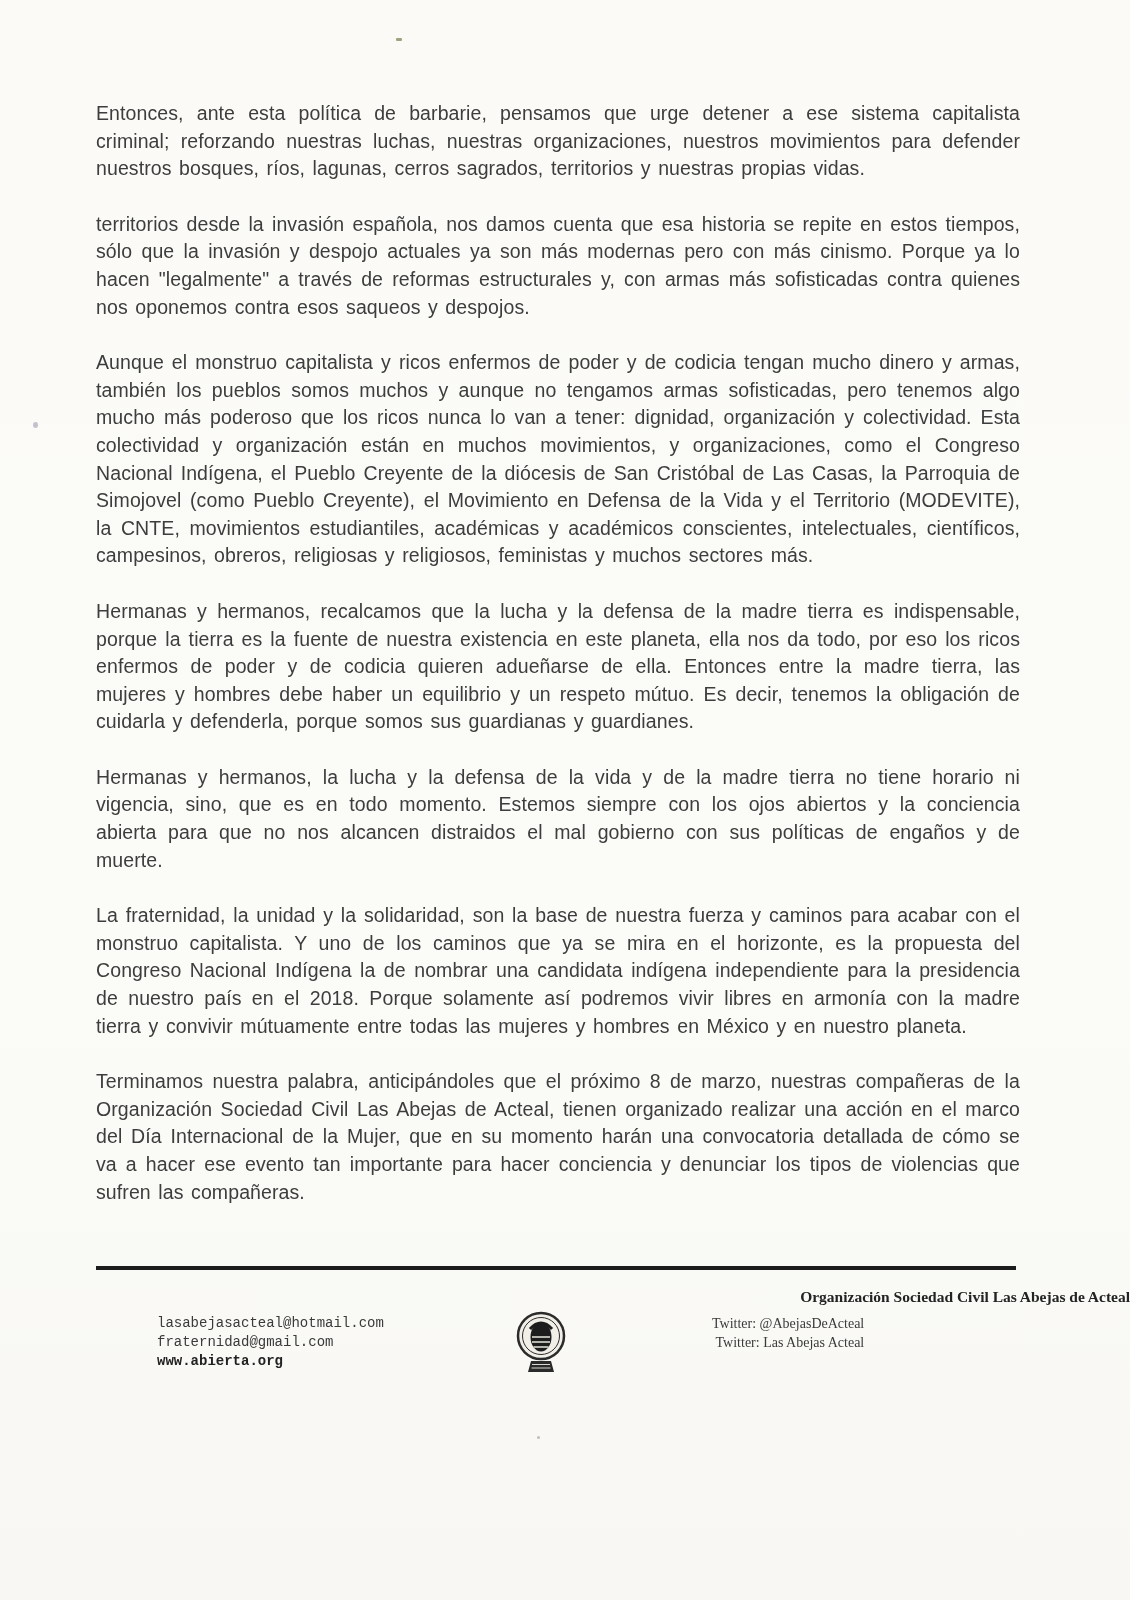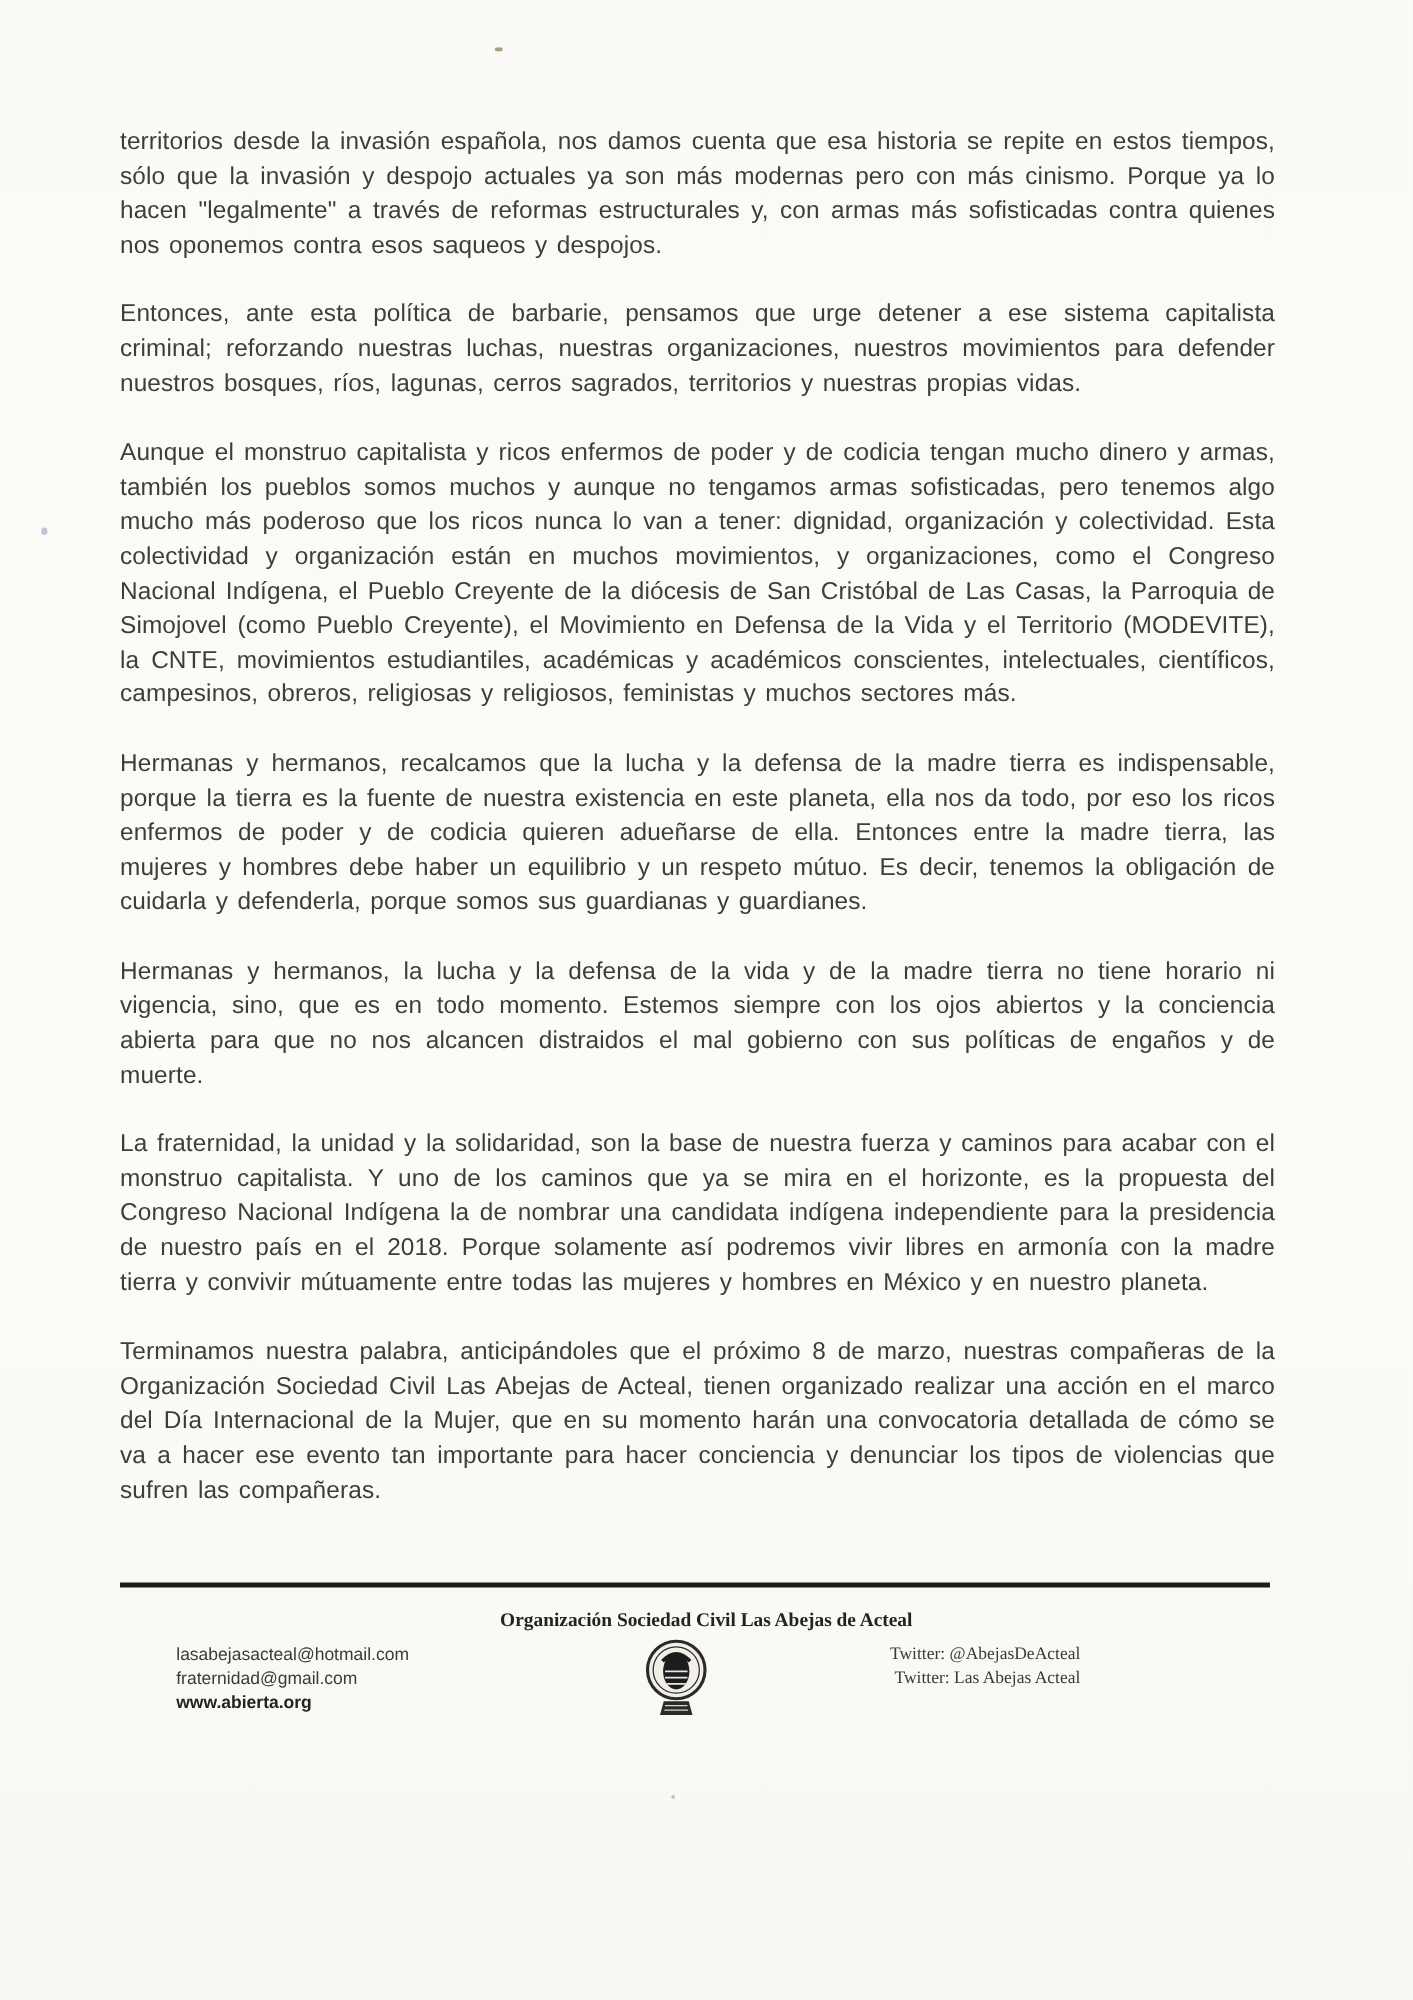--- a/index.html
+++ b/index.html
@@ -31,30 +31,30 @@
   .footer-rule {
     position: absolute;
     left: 96px; top: 1266px;
     width: 920px; height: 0;
     border-top: 4px solid #1c1c1c;
   }
   .footer-title {
     position: absolute;
     left: 0; top: 1288px;
     width: 1130px;
-    text-align: center;
+    text-align: right;
     font-family: "Liberation Serif", serif;
     font-weight: bold;
     font-size: 15.5px;
     color: #232323;
   }
   .footer-left {
     position: absolute;
-    left: 141px; top: 1314px;
-    font-family: Liberation Sans, sans-serif;
+    left: 157px; top: 1314px;
+    font-family: Liberation Mono, monospace;
     font-size: 14px;
     color: #3a3a3a;
     line-height: 19px;
   }
   .footer-left .site { font-weight: bold; color: #222; }
   .footer-right {
     position: absolute;
     left: 712px; top: 1314px;
     font-family: "Liberation Serif", serif;
     font-size: 14px;
@@ -95,22 +95,22 @@
 </head>
 <body>
 
 <div class="page">
 
   <div class="artifact-dash"></div>
   <div class="artifact-speck-left"></div>
   <div class="artifact-speck-bottom"></div>
 
   <div class="content">
+    <p>Entonces, ante esta política de barbarie, pensamos que urge detener a ese sistema capitalista criminal; reforzando nuestras luchas, nuestras organizaciones, nuestros movimientos para defender nuestros bosques, ríos, lagunas, cerros sagrados, territorios y nuestras propias vidas.</p>
     <p>territorios desde la invasión española, nos damos cuenta que esa historia se repite en estos tiempos, sólo que la invasión y despojo actuales ya son más modernas pero con más cinismo. Porque ya lo hacen "legalmente" a través de reformas estructurales y, con armas más sofisticadas contra quienes nos oponemos contra esos saqueos y despojos.</p>
-    <p>Entonces, ante esta política de barbarie, pensamos que urge detener a ese sistema capitalista criminal; reforzando nuestras luchas, nuestras organizaciones, nuestros movimientos para defender nuestros bosques, ríos, lagunas, cerros sagrados, territorios y nuestras propias vidas.</p>
     <p>Aunque el monstruo capitalista y ricos enfermos de poder y de codicia tengan mucho dinero y armas, también los pueblos somos muchos y aunque no tengamos armas sofisticadas, pero tenemos algo mucho más poderoso que los ricos nunca lo van a tener: dignidad, organización y colectividad. Esta colectividad y organización están en muchos movimientos, y organizaciones, como el Congreso Nacional Indígena, el Pueblo Creyente de la diócesis de San Cristóbal de Las Casas, la Parroquia de Simojovel (como Pueblo Creyente), el Movimiento en Defensa de la Vida y el Territorio (MODEVITE), la CNTE, movimientos estudiantiles, académicas y académicos conscientes, intelectuales, científicos, campesinos, obreros, religiosas y religiosos, feministas y muchos sectores más.</p>
     <p>Hermanas y hermanos, recalcamos que la lucha y la defensa de la madre tierra es indispensable, porque la tierra es la fuente de nuestra existencia en este planeta, ella nos da todo, por eso los ricos enfermos de poder y de codicia quieren adueñarse de ella. Entonces entre la madre tierra, las mujeres y hombres debe haber un equilibrio y un respeto mútuo. Es decir, tenemos la obligación de cuidarla y defenderla, porque somos sus guardianas y guardianes.</p>
     <p>Hermanas y hermanos, la lucha y la defensa de la vida y de la madre tierra no tiene horario ni vigencia, sino, que es en todo momento. Estemos siempre con los ojos abiertos y la conciencia abierta para que no nos alcancen distraidos el mal gobierno con sus políticas de engaños y de muerte.</p>
     <p>La fraternidad, la unidad y la solidaridad, son la base de nuestra fuerza y caminos para acabar con el monstruo capitalista. Y uno de los caminos que ya se mira en el horizonte, es la propuesta del Congreso Nacional Indígena la de nombrar una candidata indígena independiente para la presidencia de nuestro país en el 2018. Porque solamente así podremos vivir libres en armonía con la madre tierra y convivir mútuamente entre todas las mujeres y hombres en México y en nuestro planeta.</p>
     <p>Terminamos nuestra palabra, anticipándoles que el próximo 8 de marzo, nuestras compañeras de la Organización Sociedad Civil Las Abejas de Acteal, tienen organizado realizar una acción en el marco del Día Internacional de la Mujer, que en su momento harán una convocatoria detallada de cómo se va a hacer ese evento tan importante para hacer conciencia y denunciar los tipos de violencias que sufren las compañeras.</p>
   </div>
 
   <div class="footer-rule"></div>
 
   <div class="footer-title">Organización Sociedad Civil Las Abejas de Acteal</div>

